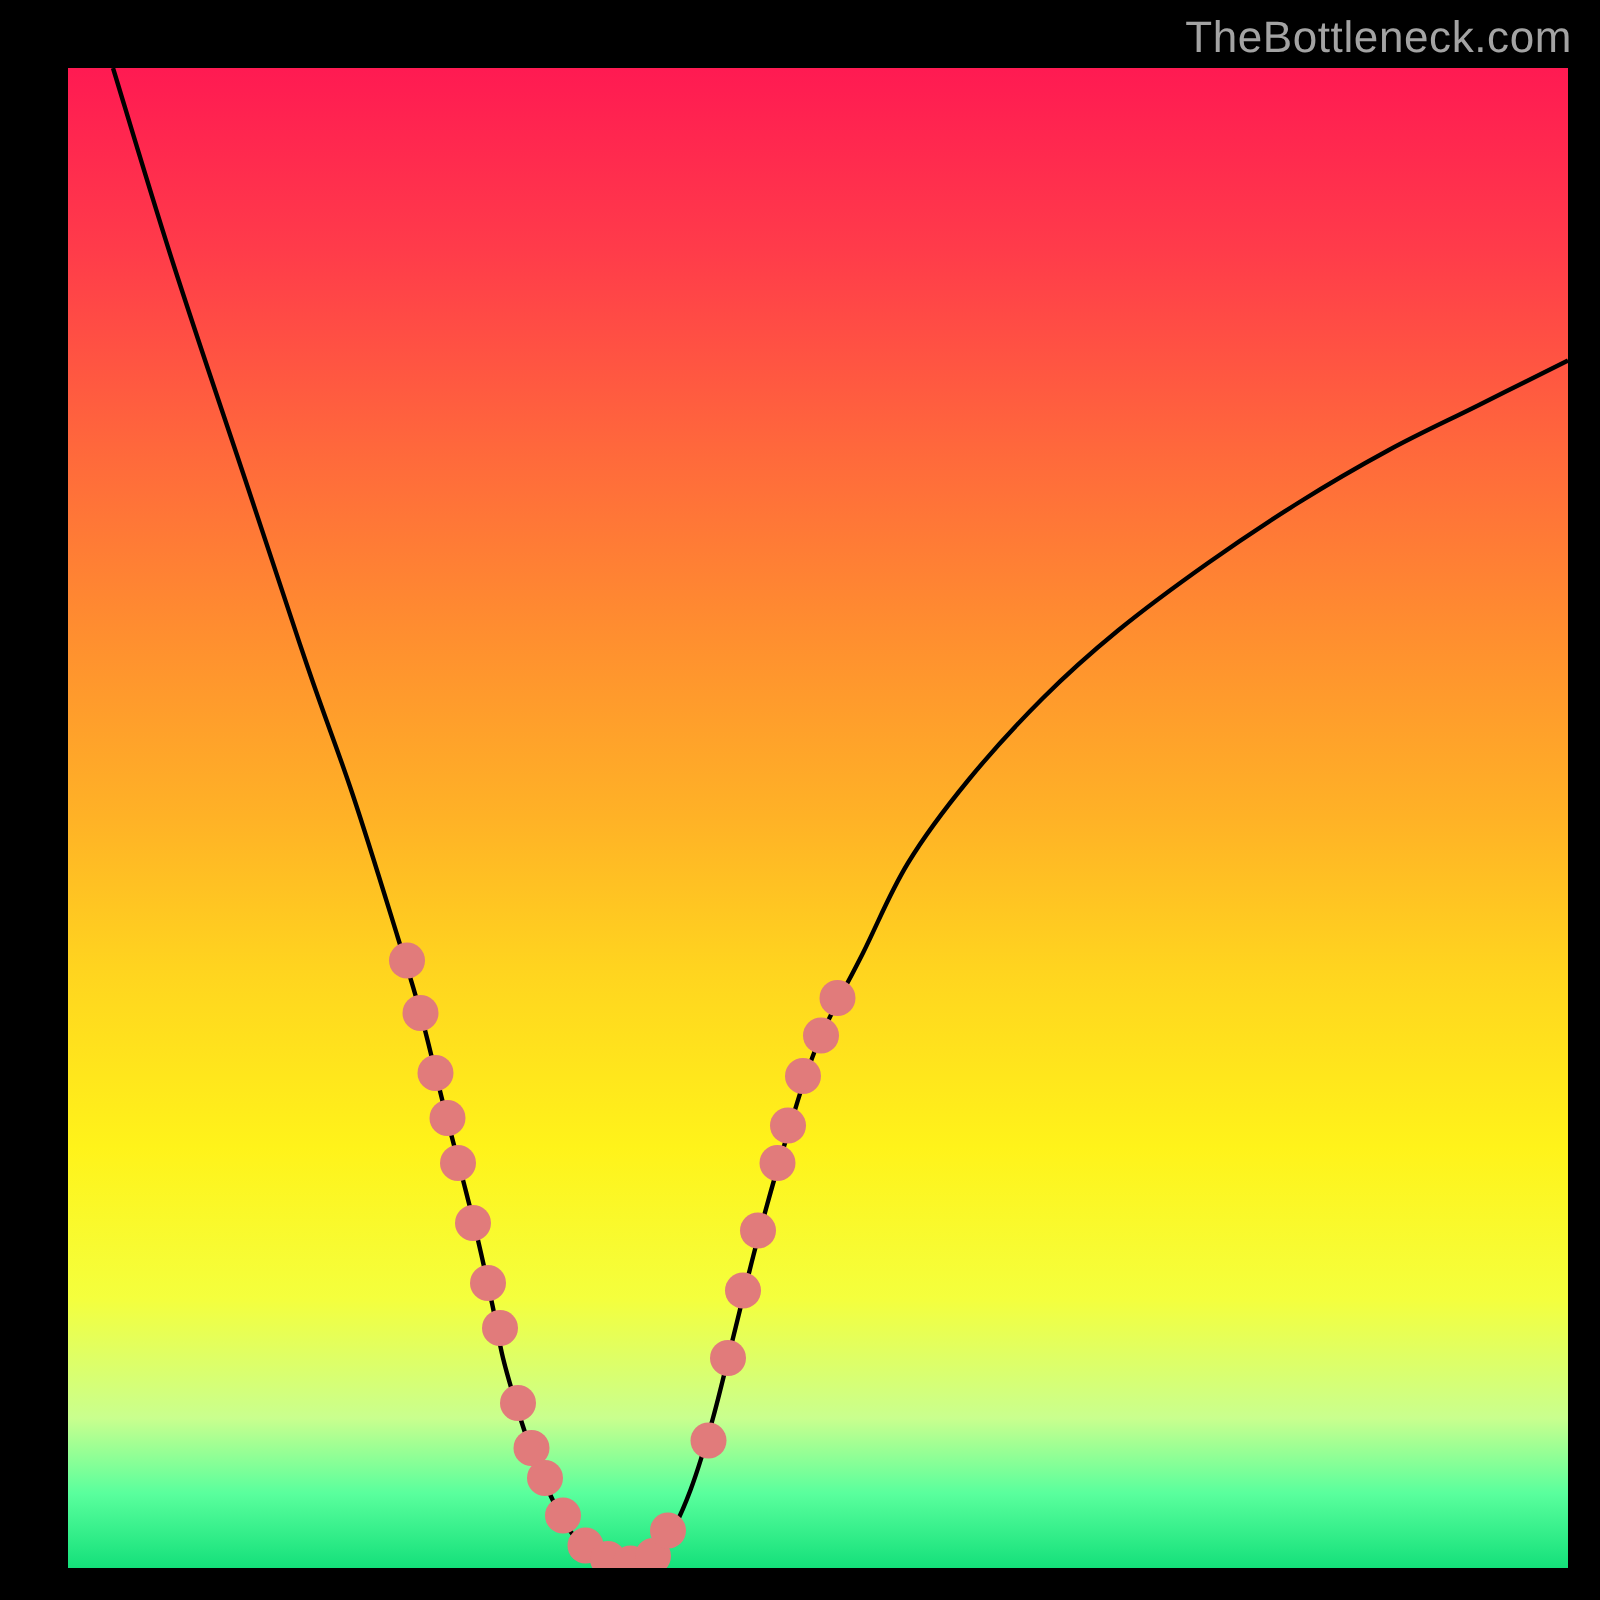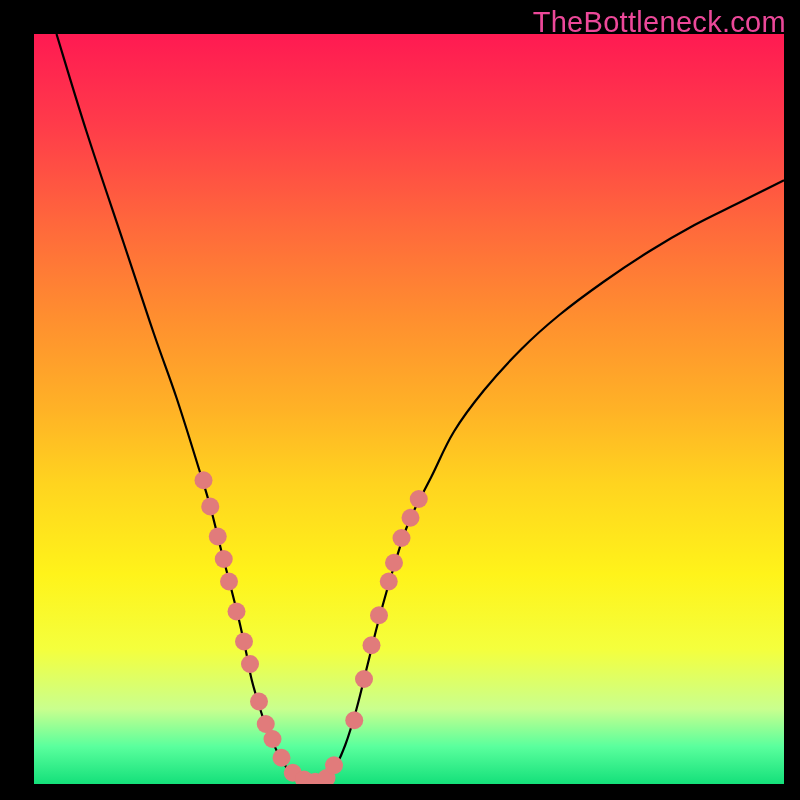--- a/index.html
+++ b/index.html
@@ -32,22 +32,22 @@
       #fff31a 72%,
       #f4ff3d 82%,
       #c9ff8e 90%,
       #5aff9d 95%,
       #14e07a 100%);
   }
   .watermark {
     position: absolute;
     top: 6px;
     right: 14px;
-    color: #ec4899;
-    font-size: 29px;
+    color: #a3a3a3;
+    font-size: 22px;
     font-weight: 500;
     letter-spacing: 0.3px;
   }
   svg.curve {
     position: absolute;
     inset: 0;
     width: 750px;
     height: 750px;
   }
   .curve path {

